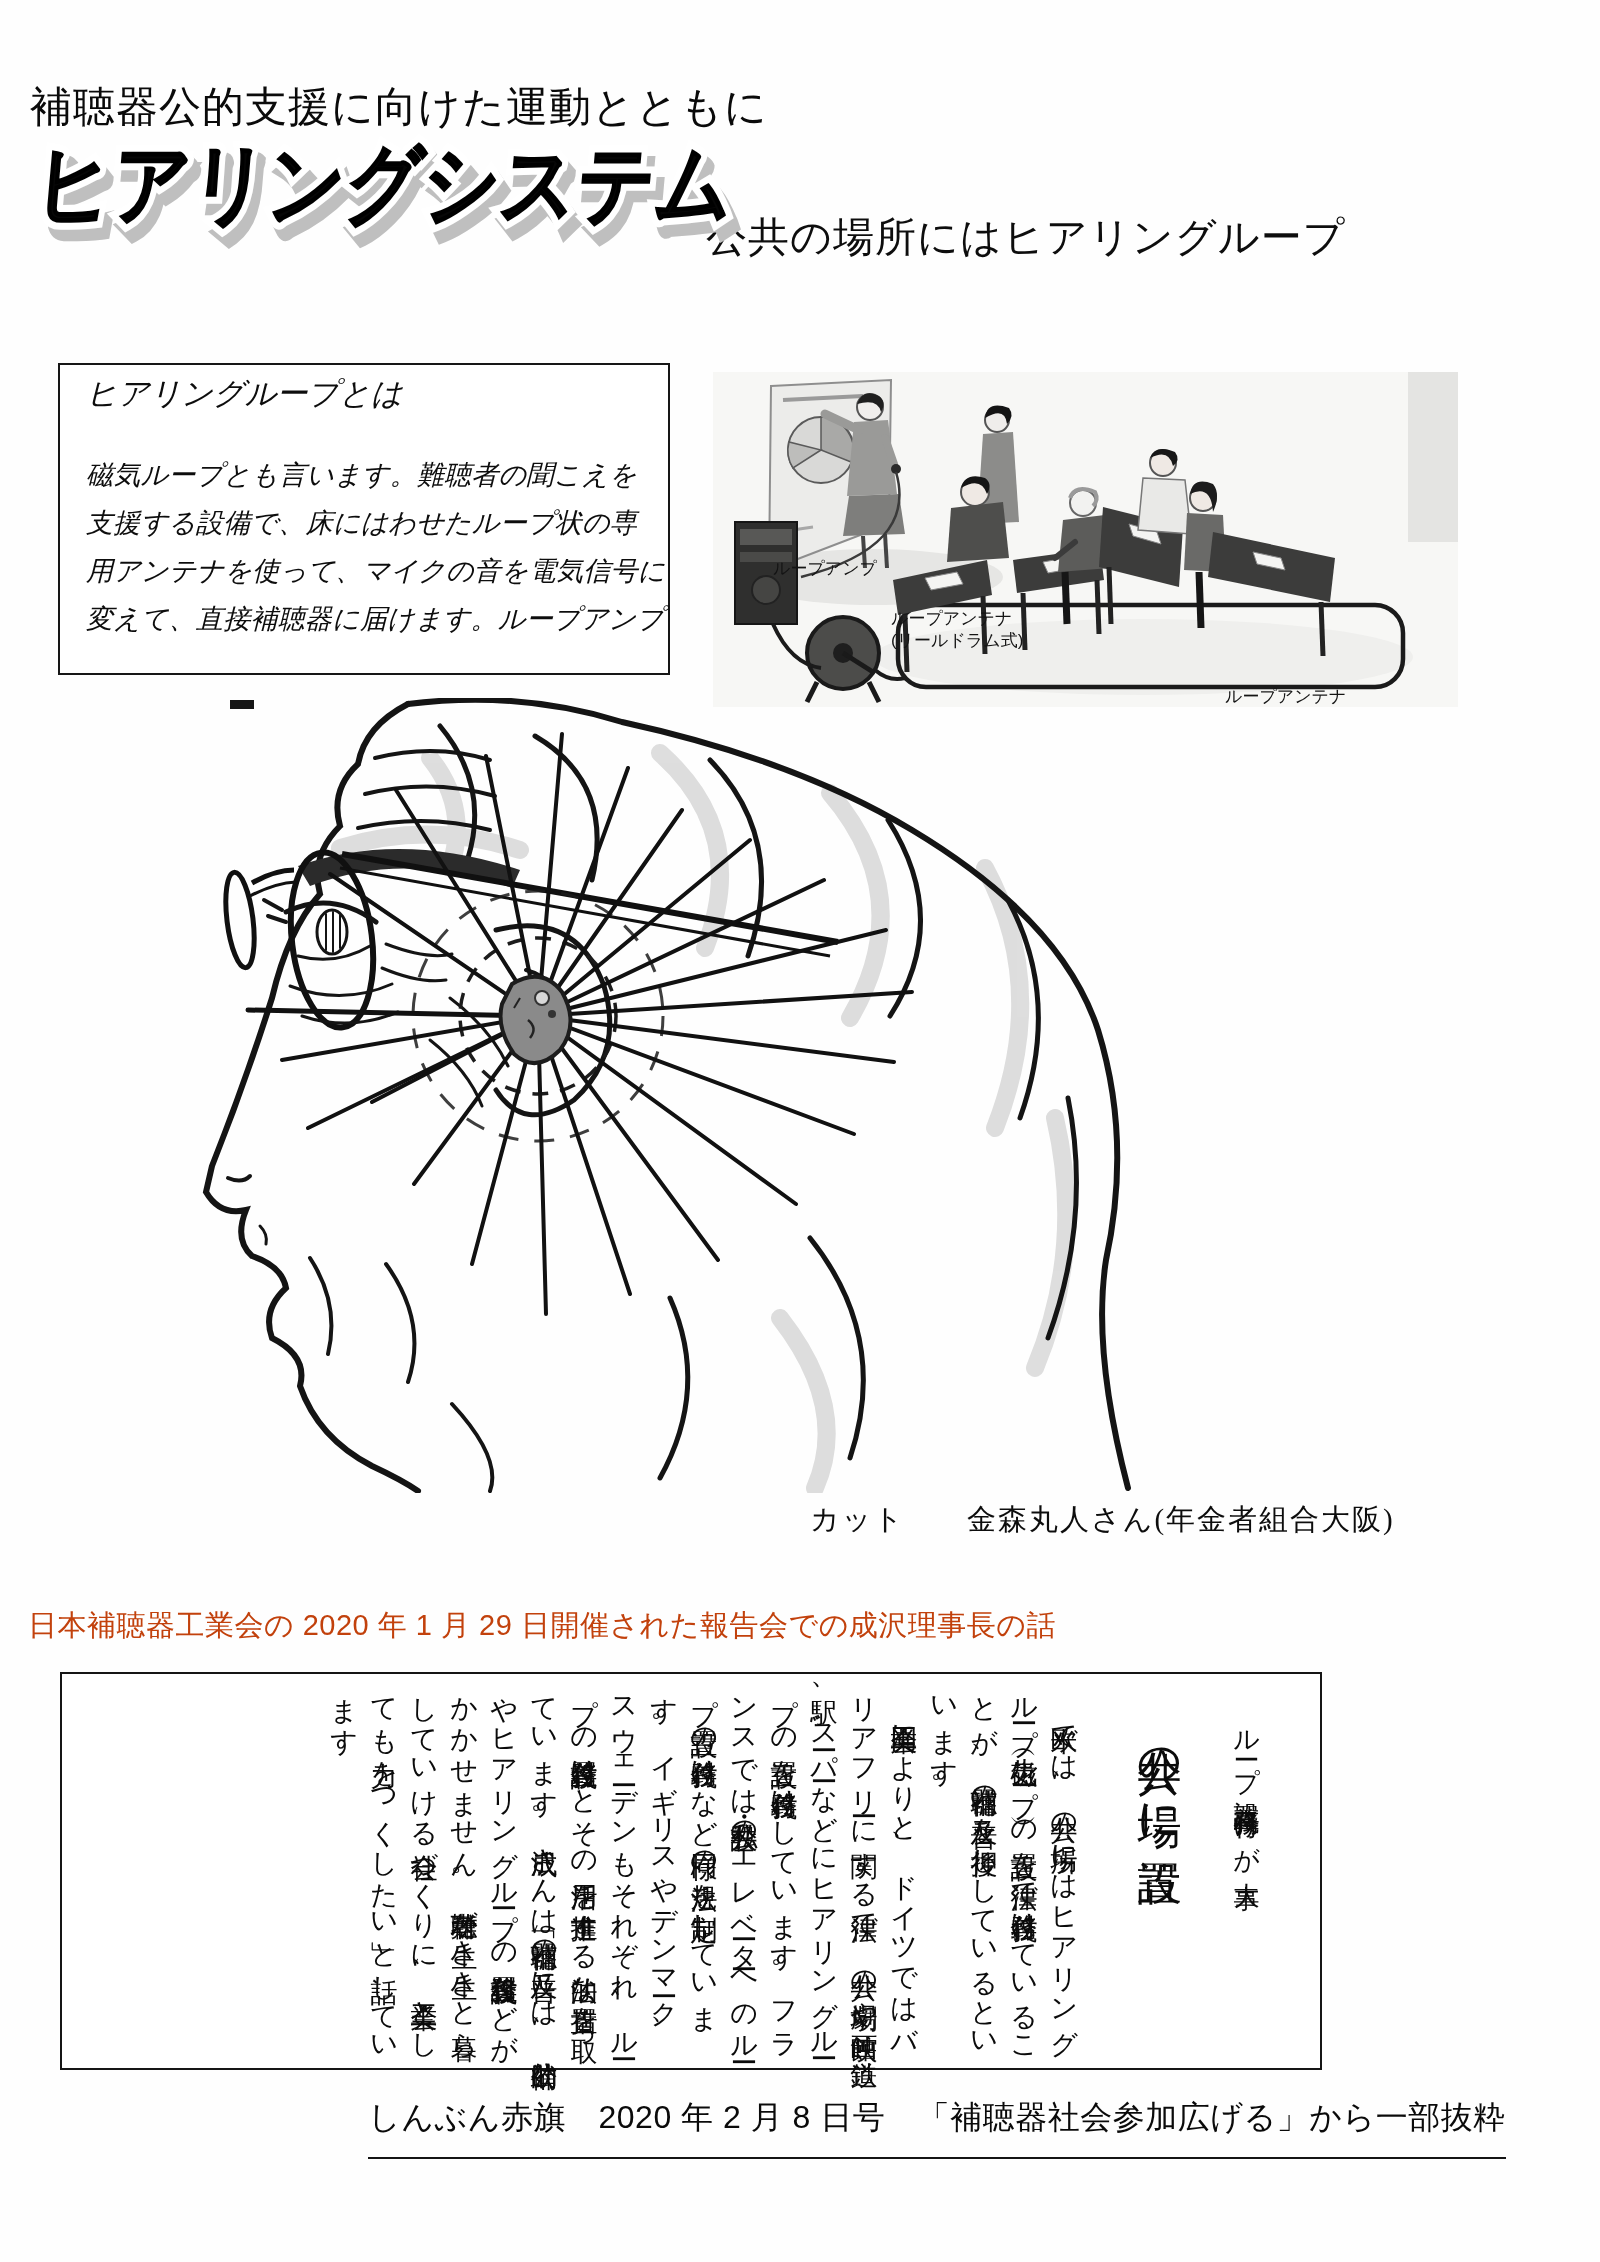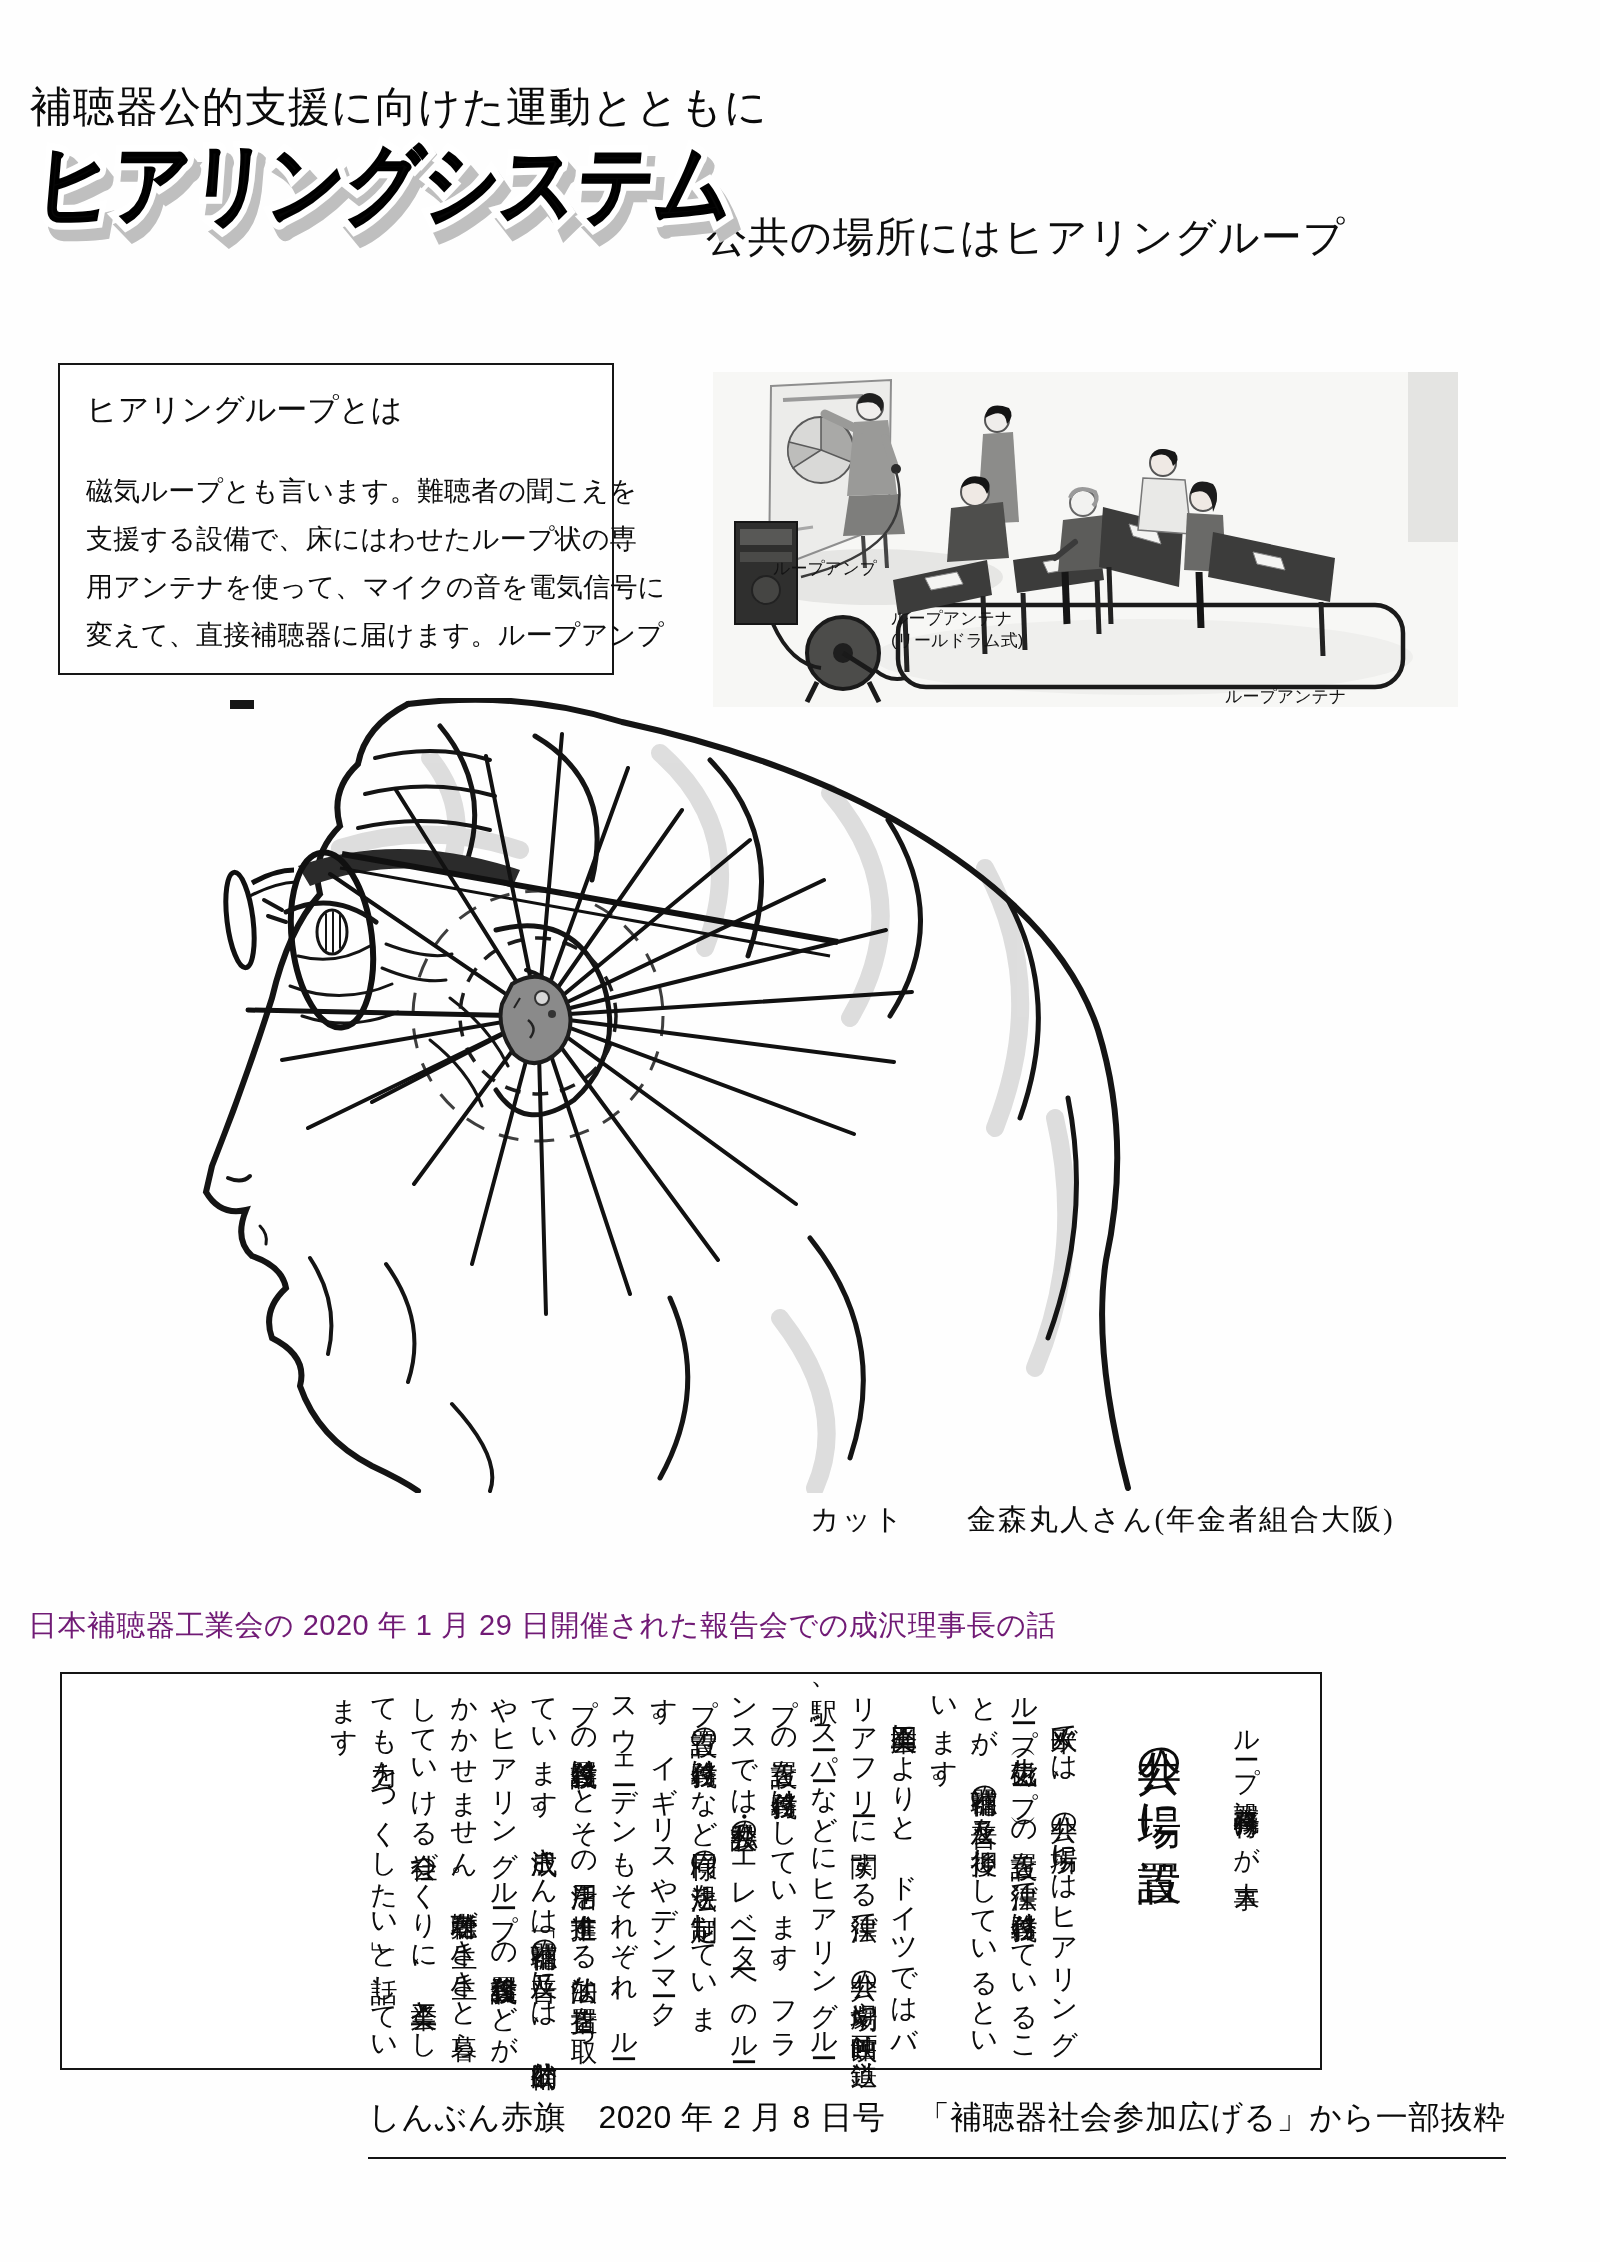--- a/index.html
+++ b/index.html
@@ -30,31 +30,31 @@
   }
   .logo-inner::after{
     content:attr(data-text);position:absolute;left:9px;top:11px;z-index:-2;
     color:#bfbfbf;-webkit-text-stroke:17px #bfbfbf;
   }
 
   .subtitle{left:706px;top:210px;font-size:41px;letter-spacing:1px;}
 
   
   .info-box{
-    left:58px;top:363px;width:556px;height:312px;box-sizing:border-box;
-    border:2.5px solid #161616;padding:24px 26px;background:#fff;
+    left:58px;top:363px;width:612px;height:312px;box-sizing:border-box;
+    border:2.5px solid #161616;padding:8px 26px;background:#fff;font-style:italic;
   }
   .info-title{font-size:31px;margin:0 0 36px 0;}
   .info-line{font-size:27px;line-height:48px;white-space:nowrap;letter-spacing:0.2px;}
 
   
   .portrait-caption{left:810px;top:1500px;font-size:29px;letter-spacing:2px;text-align:center;}
   .report-intro{
     left:28px;top:1606px;font-size:29px;letter-spacing:0.5px;
-    font-family:"Liberation Sans","DejaVu Sans",sans-serif;color:#701a75;
+    font-family:"Liberation Sans","DejaVu Sans",sans-serif;color:#c2410c;
   }
   .source-line{
     left:368px;top:2096px;font-size:32px;letter-spacing:0.5px;
     font-family:"Liberation Sans","DejaVu Sans",sans-serif;
     border-bottom:2.5px solid #141414;padding-bottom:17px;color:#0a0a0a;
   }
 
   
   .article-box{
     left:60px;top:1672px;width:1262px;height:398px;box-sizing:border-box;

